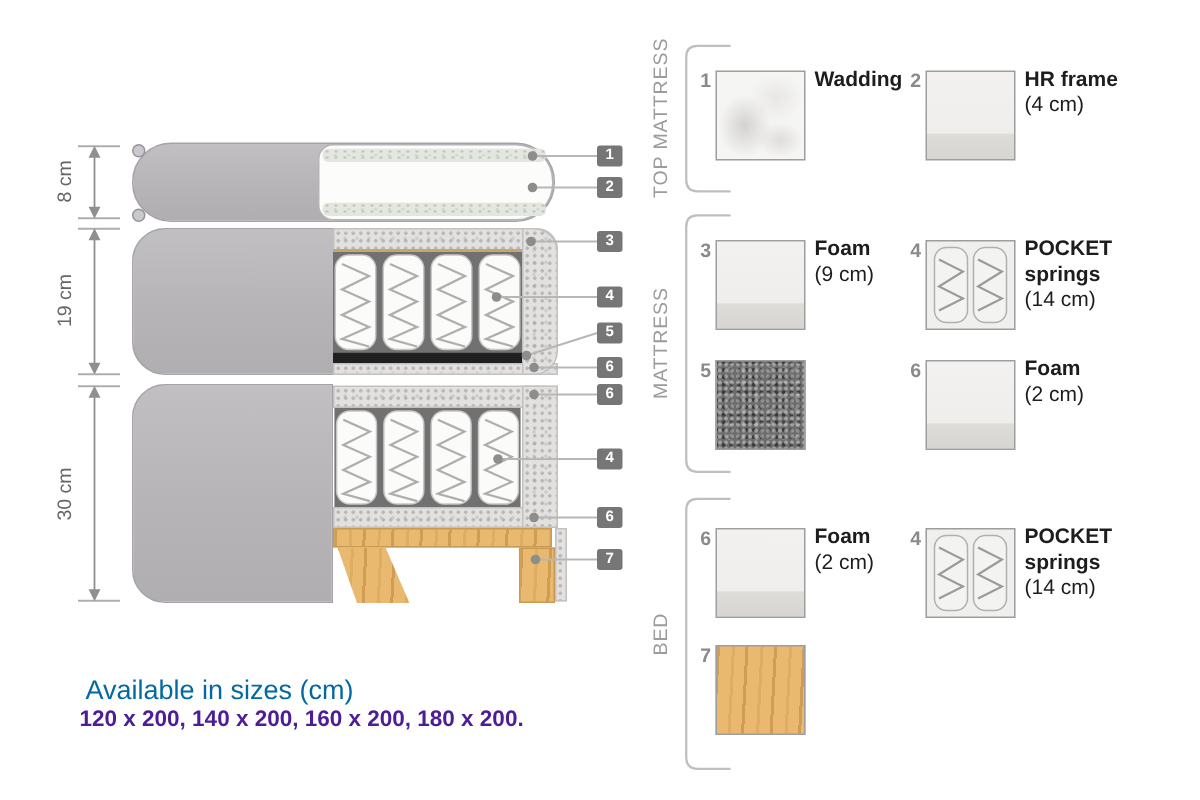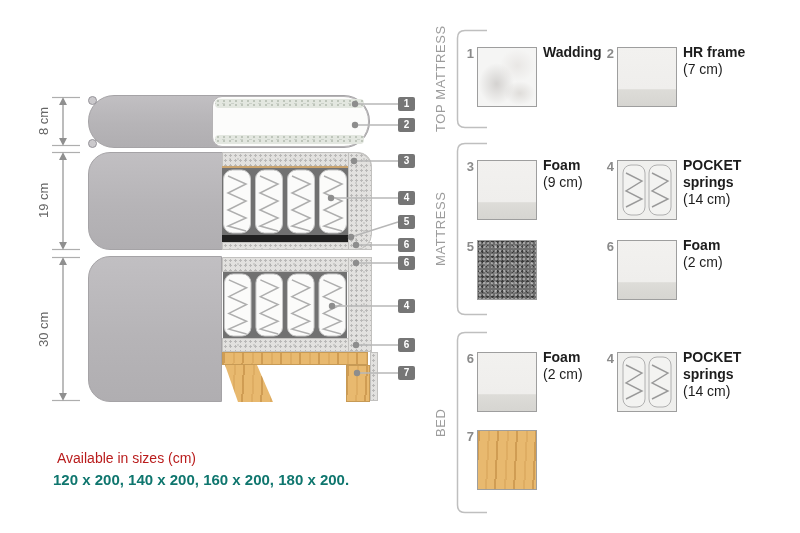--- a/index.html
+++ b/index.html
@@ -42,22 +42,22 @@
 
   
   .vlabel{display:flex;align-items:center;justify-content:center;writing-mode:vertical-rl;
           transform:rotate(180deg);color:#9c9c9c;font-size:13px;letter-spacing:.6px;white-space:nowrap;}
   .dimlabel{display:flex;align-items:center;justify-content:center;writing-mode:vertical-rl;
           transform:rotate(180deg);color:#666666;font-size:13px;white-space:nowrap;}
   .lnum{width:15px;text-align:right;font-size:13px;font-weight:700;color:#8a8a8a;}
   .ltext{line-height:17px;font-size:14px;color:#1d1d1d;}
   .ltext .nm{font-weight:700;}
   .ltext .sz{font-weight:400;white-space:nowrap;}
-  .availtitle{font-size:14px;color:#b91c1c;}
-  .availsizes{font-size:15px;color:#0f766e;font-weight:600;}
+  .availtitle{font-size:18px;color:#0369a1;}
+  .availsizes{font-size:15px;color:#4c1d95;font-weight:600;}
 </style>
 </head>
 <body>
 
 <div class="stage">
 
   <svg width="0" height="0" style="position:absolute" aria-hidden="true">
     <defs>
       <g id="coilbar">
         <rect x="1.5" y="2" width="27" height="63" rx="9" fill="#fbfbfa" stroke="#c6c6c6" stroke-width="1"></rect>
@@ -182,21 +182,21 @@
   <div class="abs thumb wadthumb" style="left:477px;top:47px;"></div>
   <div class="abs ltext" style="left:543px;top:44px;width:80px;">
     <span class="nm">Wadding</span><br>
     <span class="sz"></span>
   </div>
 
   <div class="abs lnum" style="left:599px;top:46px;">2</div>
   <div class="abs thumb foamthumb" style="left:617px;top:47px;"></div>
   <div class="abs ltext" style="left:683px;top:44px;width:90px;">
     <span class="nm">HR frame</span><br>
-    <span class="sz">(7 cm)</span>
+    <span class="sz">(4 cm)</span>
   </div>
 
   <div class="abs lnum" style="left:459px;top:159px;">3</div>
   <div class="abs thumb foamthumb" style="left:477px;top:160px;"></div>
   <div class="abs ltext" style="left:543px;top:157px;width:80px;">
     <span class="nm">Foam</span><br>
     <span class="sz">(9 cm)</span>
   </div>
 
   <div class="abs lnum" style="left:599px;top:159px;">4</div>

